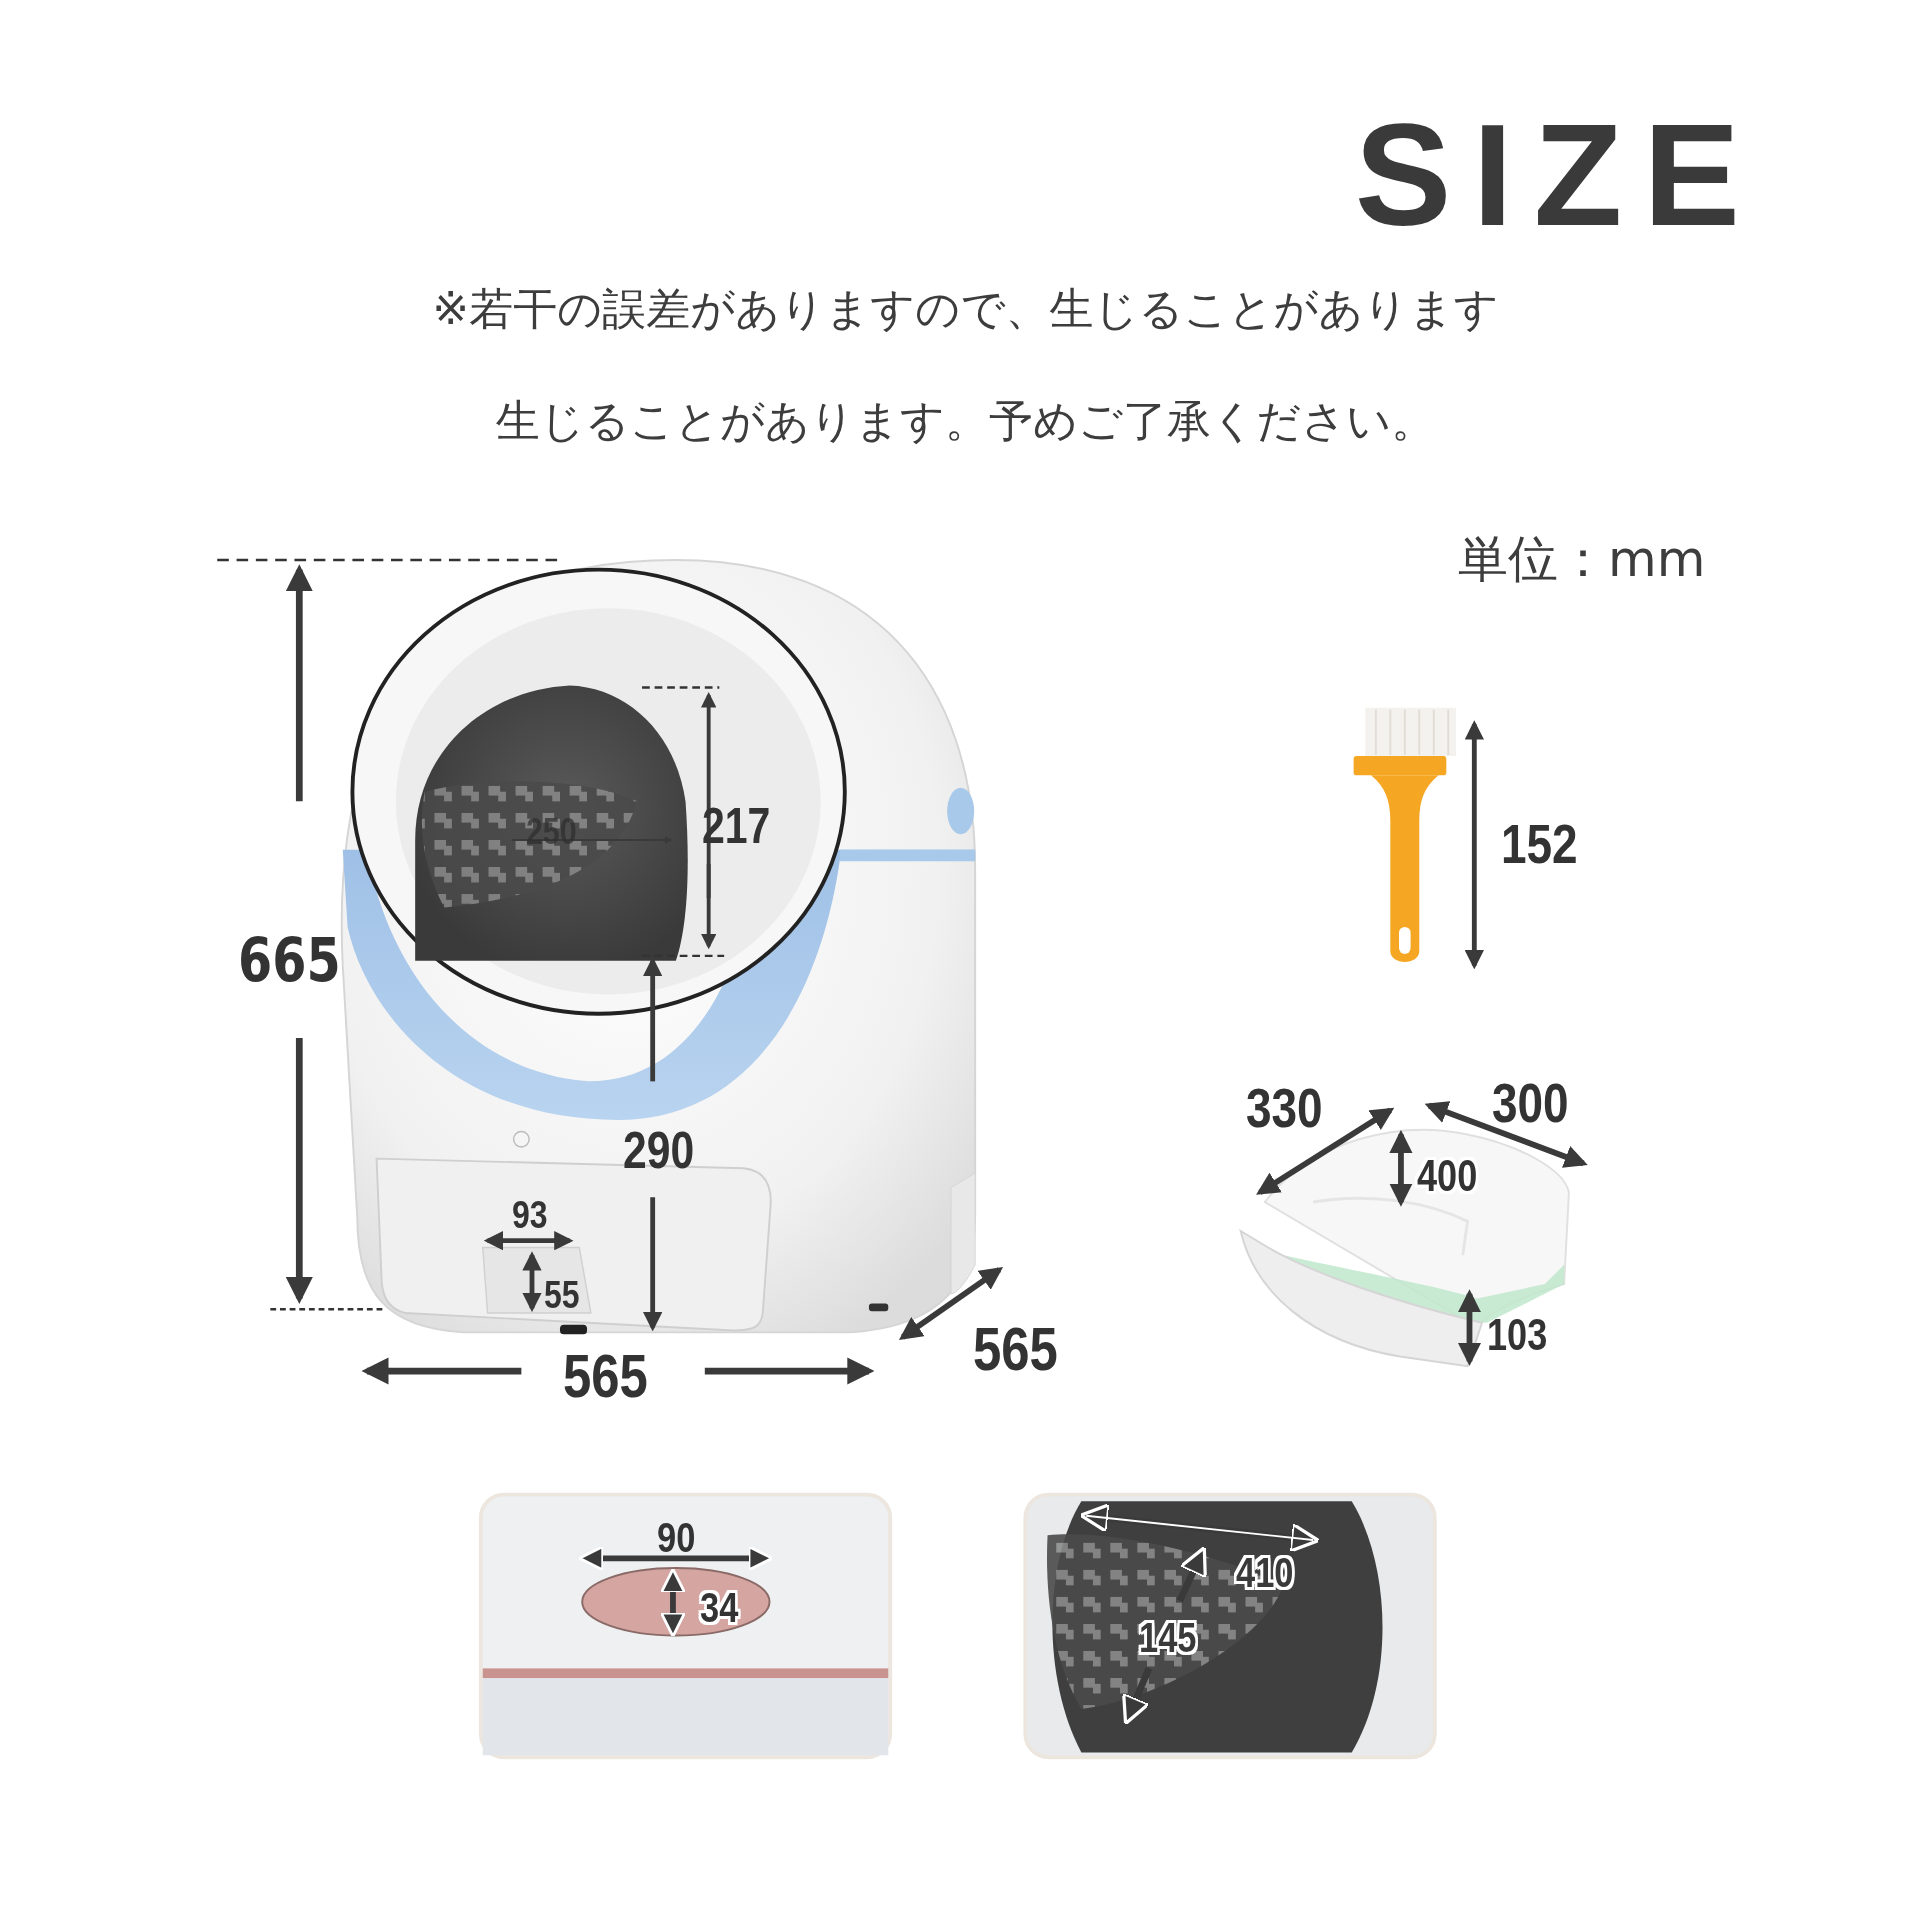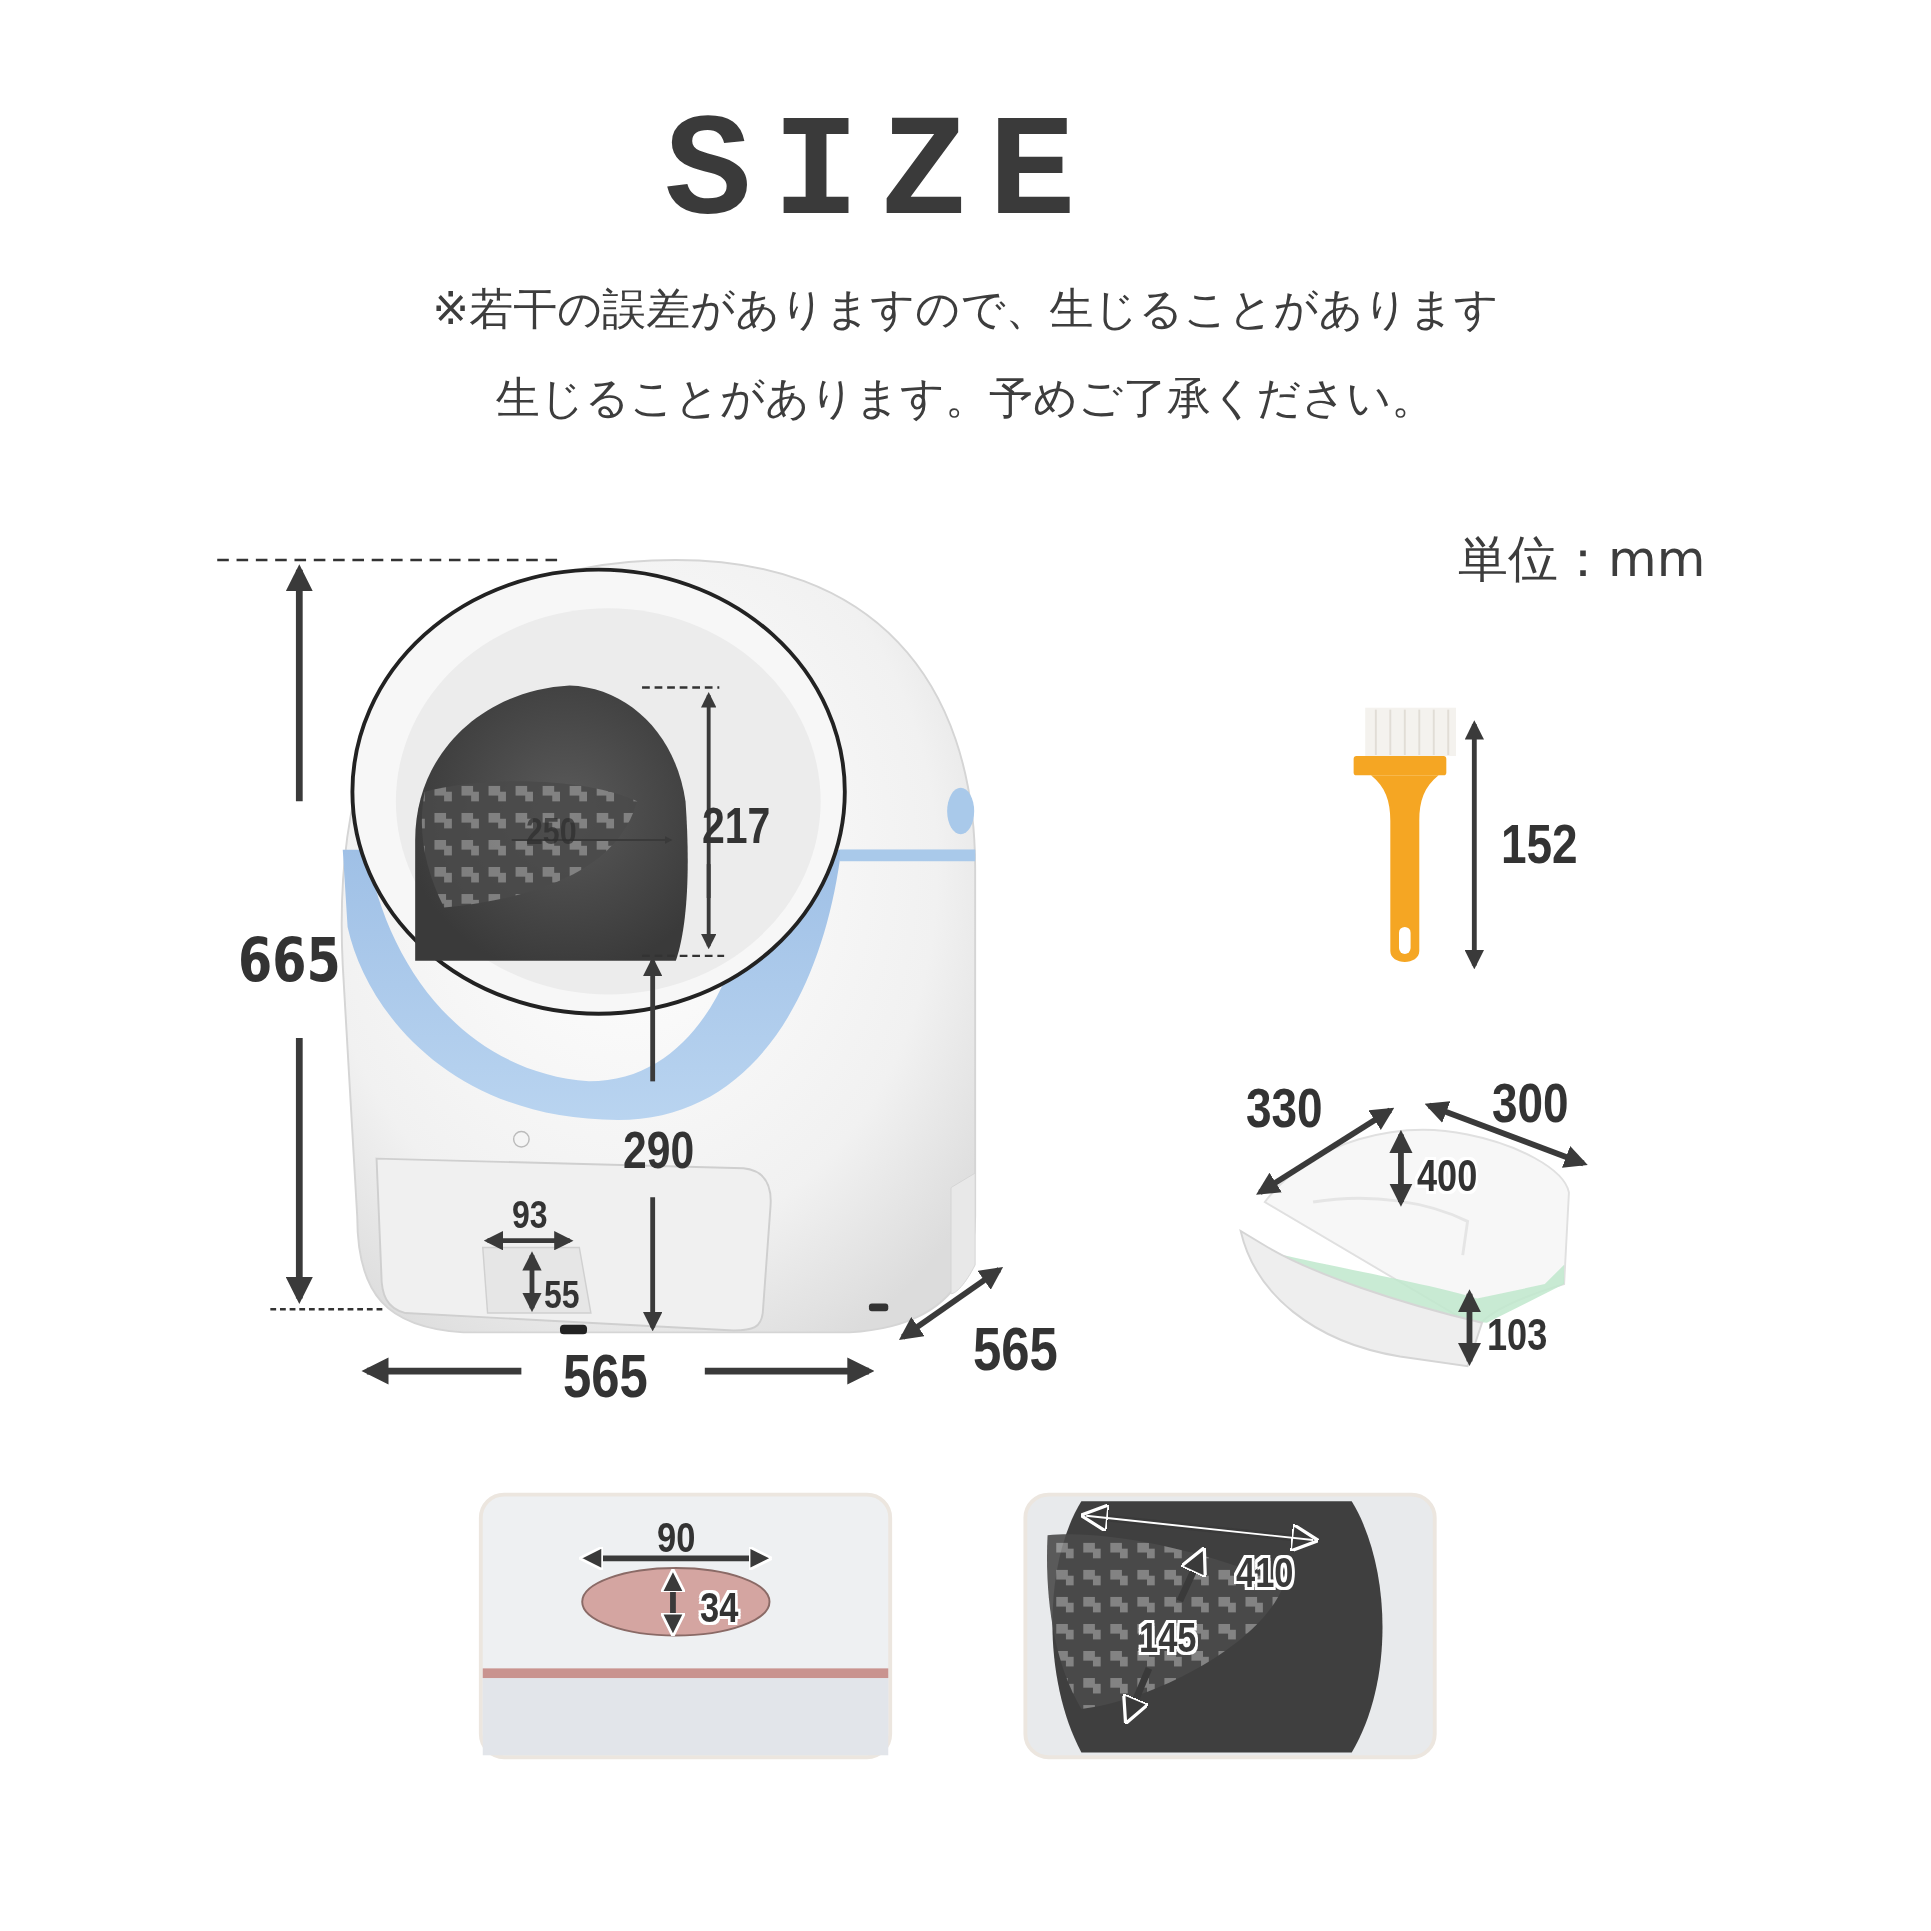--- a/index.html
+++ b/index.html
@@ -1,39 +1,39 @@
 <!DOCTYPE html>
 <html><head>
 <meta charset="utf-8">
 <style>
   html, body { margin:0; padding:0; background:#ffffff; }
   body { width:1931px; height:1931px; position:relative; overflow:hidden;
          font-family:"DejaVu Sans", sans-serif; color:#3a3a3a; }
   .abs { position:absolute; }
-  .title { left:0; width:1761px; top:92px; text-align:center; font-size:145px;
+  .title { left:0; width:1761px; top:92px; text-align:right; font-size:145px;
            font-weight:bold; letter-spacing:21px; color:#3a3a3a;
-           font-family:Liberation Mono, monospace; }
+           font-family:Liberation Sans, sans-serif; }
   .note { left:0; width:1931px; text-align:center; font-size:44px; color:#3d3d3d; }
   .unit { left:1458px; top:526px; font-size:50px; color:#3d3d3d; }
   .dim { font-family:"Liberation Sans", sans-serif; font-weight:bold; color:#333;
          transform:scaleX(0.82); transform-origin:left top; white-space:nowrap; }
   .dim-outline { color:#333; -webkit-text-stroke:0; text-shadow:
       -2.9px -2.9px 0 #fff, 2.9px -2.9px 0 #fff, -2.9px 2.9px 0 #fff, 2.9px 2.9px 0 #fff,
       0 2.9px 0 #fff, 0 -2.9px 0 #fff, 2.9px 0 0 #fff, -2.9px 0 0 #fff; }
   .dim-hollow { color:#3a3a3a; text-shadow:
       -2.9px -2.9px 0 #fff, 2.9px -2.9px 0 #fff, -2.9px 2.9px 0 #fff, 2.9px 2.9px 0 #fff,
       0 2.9px 0 #fff, 0 -2.9px 0 #fff, 2.9px 0 0 #fff, -2.9px 0 0 #fff; }
   svg { position:absolute; left:0; top:0; }
 </style>
 </head>
 <body>
 
 <div class="abs title">SIZE</div>
 <div class="abs note" style="top:280px;">※若干の誤差がありますので、生じることがあります</div>
-<div class="abs note" style="top:369px;">生じることがあります。予めご了承ください。</div>
+<div class="abs note" style="top:392px;">生じることがあります。予めご了承ください。</div>
 <div class="abs unit">単位：mm</div>
 
 <svg width="1931" height="1931" viewBox="0 0 2000 2000">
   <defs>
     <marker id="ah" viewBox="0 0 10 10" refX="8" refY="5" markerWidth="4" markerHeight="4" orient="auto-start-reverse">
       <path d="M0,0 L10,5 L0,10 z" fill="#3a3a3a"></path>
     </marker>
     <marker id="ahw" viewBox="0 0 10 10" refX="8" refY="5" markerWidth="4" markerHeight="4" orient="auto-start-reverse">
       <path d="M0,0 L10,5 L0,10 z" fill="#3a3a3a" stroke="#fff" stroke-width="1.2"></path>
     </marker>

